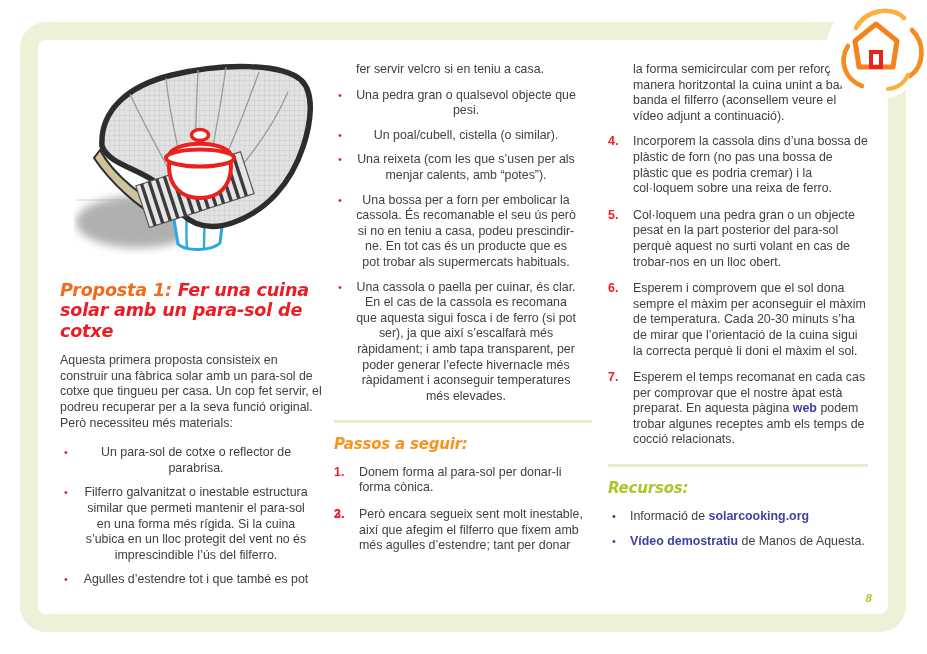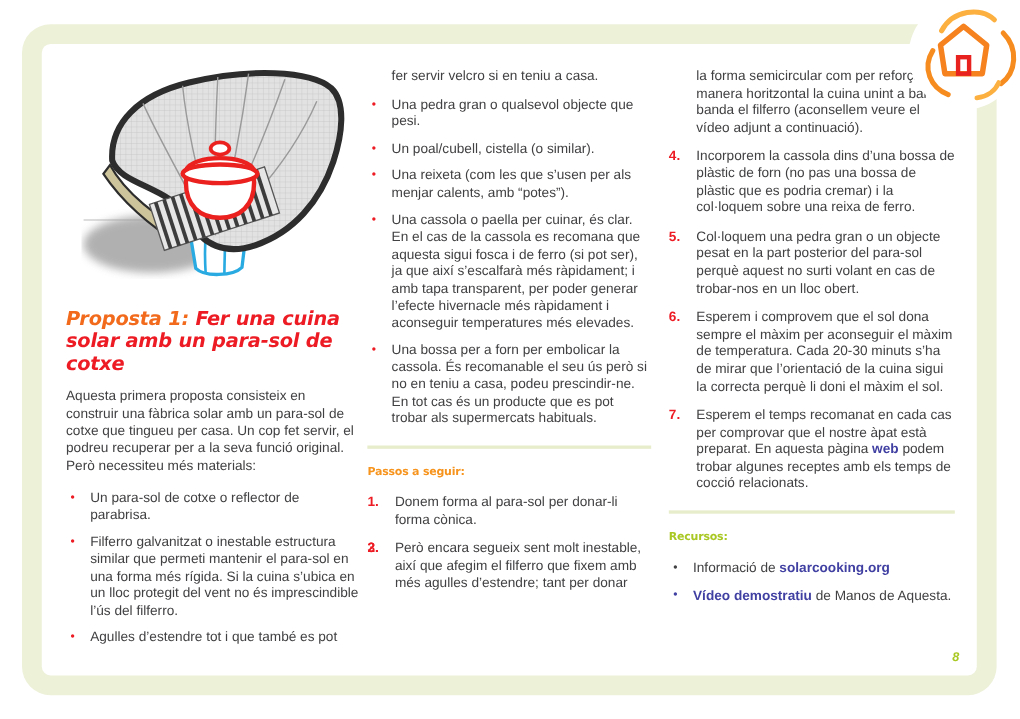--- a/index.html
+++ b/index.html
@@ -14,26 +14,26 @@
   .col1{left:22px;top:6px;width:266px;}
   .col2{left:296px;top:22px;width:258px;}
   .col3{left:570px;top:22px;width:260px;}
   .illu{display:block;margin:4px 0 0 14px;}
   h1.prop{margin:18px 0 0 0;font-size:17.6px;line-height:1.16;font-weight:bold;
           font-style:italic;letter-spacing:-0.2px;font-family:"DejaVu Sans","Liberation Sans",sans-serif;}
   h1.prop .hl1{color:#f26a1b;}
   h1.prop .hl2{color:#ed1c24;margin-top:12px;}
   .intro{margin:12px 0 0 0;}
   ul.mat{list-style:none;margin:14px 0 0 0;padding:0;}
-  ul.mat li{position:relative;padding-left:22px;margin:0 0 9px 0;}
+  ul.mat li{position:relative;padding-left:22px;margin:0 16px 9px 0;text-align:center;}
   ul.mat li::before{content:"•";position:absolute;left:4px;top:0;color:#ed1c24;font-size:11px;}
   .cont{padding-left:22px;margin:0 0 10px 0;}
   .cont.step-indent{padding-left:25px;}
   .divider{height:3px;background:#e7edca;border:none;margin:16px 0 14px 0;}
-  h2.sub{margin:0 0 12px 0;font-size:10px;font-weight:bold;
+  h2.sub{margin:0 0 12px 0;font-size:15px;font-weight:bold;font-style:italic;
          font-family:"DejaVu Sans","Liberation Sans",sans-serif;letter-spacing:-0.2px;}
   h2.passos{color:#f7941d;}
   h2.recursos{color:#a9c823;}
   .step{position:relative;padding-left:25px;margin:0 0 11px 0;}
   .step .num{position:absolute;left:0;top:0;color:#ed1c24;font-weight:bold;}
   a.link{color:#403fa2;font-weight:bold;text-decoration:none;cursor:pointer;}
   ul.res{list-style:none;margin:0;padding:0;}
   ul.res li{position:relative;padding-left:22px;margin:0 0 10px 0;}
   ul.res li::before{content:"•";position:absolute;left:4px;top:0;font-size:11px;}
   ul.res li.b-dark::before{color:#414042;}
@@ -112,22 +112,22 @@
         <li><span>Agulles d’estendre tot i que també es pot</span></li>
       </ul>
     </div>
 
     <div class="col col2">
       <p class="cont">fer servir velcro si en teniu a casa.</p>
       <ul class="mat" style="margin-top:0">
         <li><span>Una pedra gran o qualsevol objecte que pesi.</span></li>
         <li><span>Un poal/cubell, cistella (o similar).</span></li>
         <li><span>Una reixeta (com les que s’usen per als menjar calents, amb “potes”).</span></li>
+        <li><span>Una bossa per a forn per embolicar la cassola. És recomanable el seu ús però si no en teniu a casa, podeu prescindir-ne. En tot cas és un producte que es pot trobar als supermercats habituals.</span></li>
         <li><span>Una cassola o paella per cuinar, és clar. En el cas de la cassola es recomana que aquesta sigui fosca i de ferro (si pot ser), ja que així s’escalfarà més ràpidament; i amb tapa transparent, per poder generar l’efecte hivernacle més ràpidament i aconseguir temperatures més elevades.</span></li>
-        <li><span>Una bossa per a forn per embolicar la cassola. És recomanable el seu ús però si no en teniu a casa, podeu prescindir-ne. En tot cas és un producte que es pot trobar als supermercats habituals.</span></li>
       </ul>
 
       <hr class="divider">
 
       <h2 class="sub passos">Passos a seguir:</h2>
 
       <div class="step">
         <span class="num">1.</span>
         <span>Donem forma al para-sol per donar-li forma cònica.</span>
       </div>

